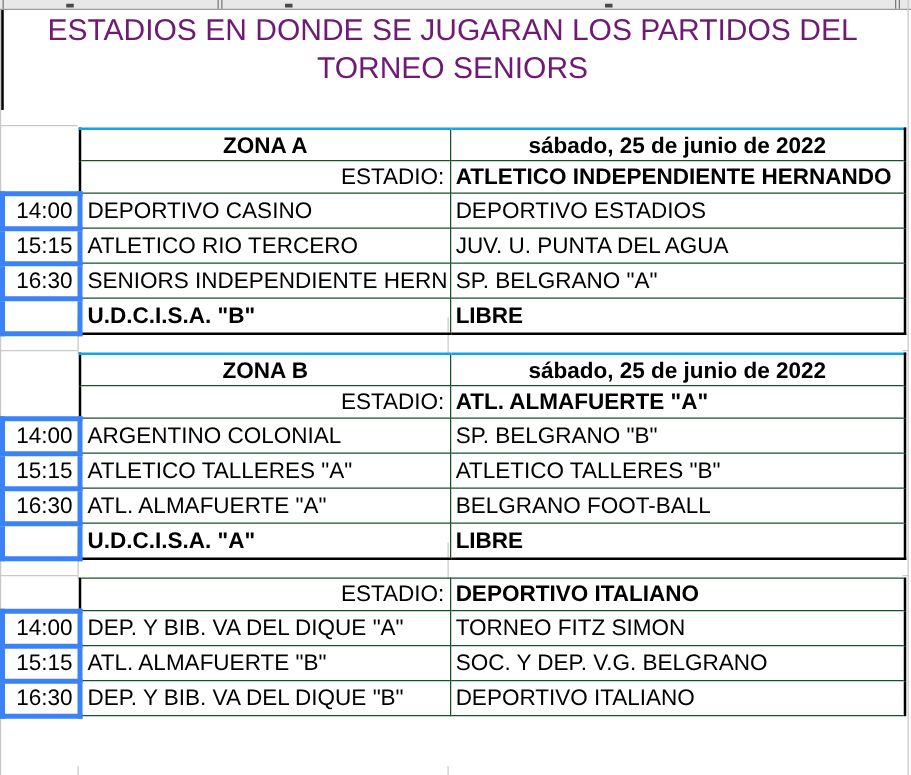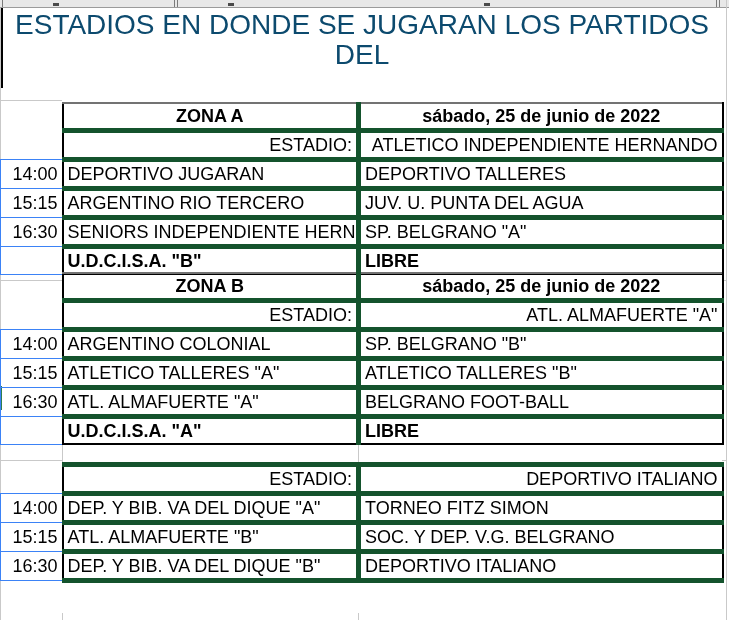--- a/index.html
+++ b/index.html
@@ -7,44 +7,44 @@
     position:relative;width:729px;height:620px;background:#ffffff;
     font-family:"Liberation Sans", sans-serif;overflow:hidden;
   }
   
   #col-strip{position:absolute;left:0;top:0;width:729px;height:7px;background:#e8e8e8;border-bottom:1px solid #9b9b9b;}
   .strip-div{position:absolute;top:0;width:1px;height:7px;background:#7a7a7a;}
   .strip-mark{position:absolute;bottom:1px;width:6px;height:3px;background:#4a4a4a;}
   
   #title-block{
     position:absolute;left:2px;top:10px;width:720px;text-align:center;
-    font-size:28px;line-height:30px;color:#0c4a6e;letter-spacing:0px;
+    font-size:24px;line-height:30px;color:#701a75;letter-spacing:0px;
   }
   #title-left-border{position:absolute;left:1px;top:8px;width:2px;height:80px;background:#000;}
   
   .gl{position:absolute;background:#c9c9c9;}
   
   #green-mark{position:absolute;left:0;top:386px;width:2px;height:24px;background:#2e7d4f;}
   
   table.zt{position:absolute;left:0;border-collapse:collapse;table-layout:fixed;width:722px;}
   table.zt td{
     height:24px;font-size:18px;color:#000;padding:0 4px;
     white-space:nowrap;overflow:hidden;vertical-align:middle;
   }
   td.a-blank{border:none;background:transparent;}
-  td.a-time{border:1px solid #3b82f6;text-align:right;padding-right:6px;font-size:17px;}
-  td.b, td.c{border:5px solid #14532d;}
+  td.a-time{border:4px solid #3b82f6;text-align:right;padding-right:6px;font-size:17px;}
+  td.b, td.c{border:1px solid #14532d;}
   td.b{border-left:2px solid #000;}
   td.c{border-right:2px solid #000;}
-  tr.r-head td.b, tr.r-head td.c{border-top:2px solid #737373;font-weight:bold;}
+  tr.r-head td.b, tr.r-head td.c{border-top:2px solid #0ea5e9;font-weight:bold;}
   tr.r-bye td.b, tr.r-bye td.c{border-bottom:2px solid #000;font-weight:bold;}
   td.zone-name{text-align:center;font-weight:bold;}
   td.date-cell{text-align:center;font-weight:bold;margin-left:32px;}
   td.estadio-label{text-align:right;padding-right:6px;}
-  td.stadium-name{font-weight:normal;text-align:right;}
+  td.stadium-name{font-weight:bold;}
 </style>
 </head>
 <body>
 
 <div id="screen">
 
   <div id="col-strip">
     <div class="strip-div" style="left:2px"></div>
     <div class="strip-div" style="left:174px"></div>
     <div class="strip-div" style="left:177px"></div>
@@ -65,20 +65,21 @@
   <div class="gl" style="left:62px;top:613px;width:1px;height:7px;"></div>
   <div class="gl" style="left:358px;top:254px;width:1px;height:29px;"></div>
   <div class="gl" style="left:358px;top:434px;width:1px;height:29px;"></div>
   <div class="gl" style="left:358px;top:613px;width:1px;height:7px;"></div>
   <div class="gl" style="left:722px;top:280px;width:5px;height:1px;"></div>
   <div class="gl" style="left:722px;top:460px;width:5px;height:1px;"></div>
 
   <div id="title-left-border"></div>
   <div id="title-block">
     <div>ESTADIOS EN DONDE SE JUGARAN LOS PARTIDOS DEL</div>
+    <div>TORNEO SENIORS</div>
   </div>
 
   <div id="green-mark"></div>
 
   <table class="zt" style="top:102px">
     <colgroup>
         <col style="width:62px">
         <col style="width:296px">
         <col style="width:364px">
       </colgroup>
@@ -88,42 +89,42 @@
       <td class="b zone-name">ZONA A</td>
       <td class="c date-cell">sábado, 25 de junio de 2022</td>
     </tr>
     <tr>
       <td class="a-blank"></td>
       <td class="b estadio-label">ESTADIO:</td>
       <td class="c stadium-name">ATLETICO INDEPENDIENTE HERNANDO</td>
     </tr>
     <tr>
       <td class="a-time">14:00</td>
-      <td class="b">DEPORTIVO JUGARAN</td>
-      <td class="c">DEPORTIVO TALLERES</td>
+      <td class="b">DEPORTIVO CASINO</td>
+      <td class="c">DEPORTIVO ESTADIOS</td>
     </tr>
     <tr>
       <td class="a-time">15:15</td>
-      <td class="b">ARGENTINO RIO TERCERO</td>
+      <td class="b">ATLETICO RIO TERCERO</td>
       <td class="c">JUV. U. PUNTA DEL AGUA</td>
     </tr>
     <tr>
       <td class="a-time">16:30</td>
       <td class="b">SENIORS INDEPENDIENTE HERN</td>
       <td class="c">SP. BELGRANO "A"</td>
     </tr>
     <tr class="r-bye">
       <td class="a-time"></td>
       <td class="b">U.D.C.I.S.A. "B"</td>
       <td class="c">LIBRE</td>
     </tr>
   </tbody>
     </table>
 
-  <table class="zt" style="top:272px">
+  <table class="zt" style="top:282px">
     <colgroup>
         <col style="width:62px">
         <col style="width:296px">
         <col style="width:364px">
       </colgroup>
     <tbody>
         <tr class="r-head">
       <td class="a-blank"></td>
       <td class="b zone-name">ZONA B</td>
       <td class="c date-cell">sábado, 25 de junio de 2022</td>

